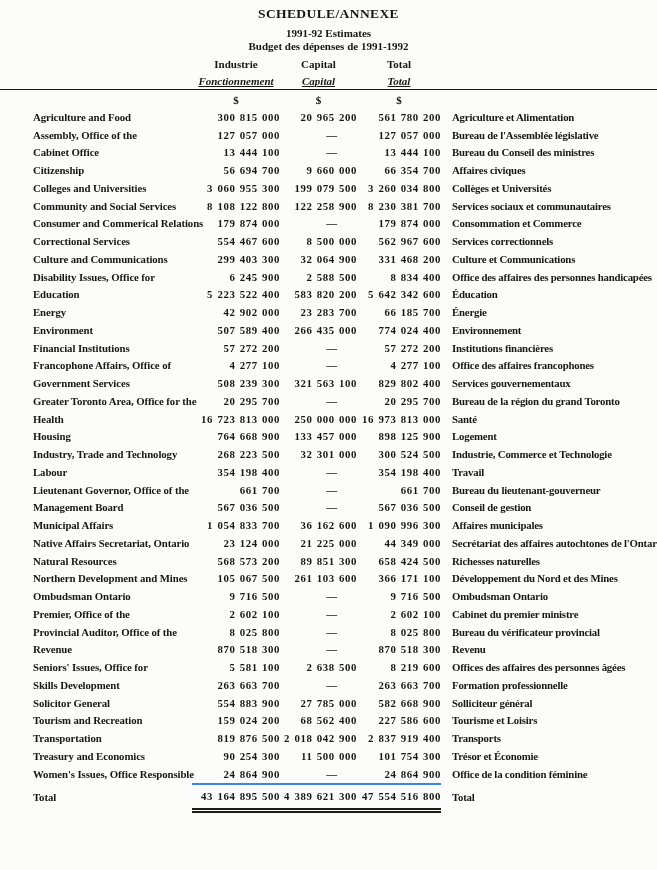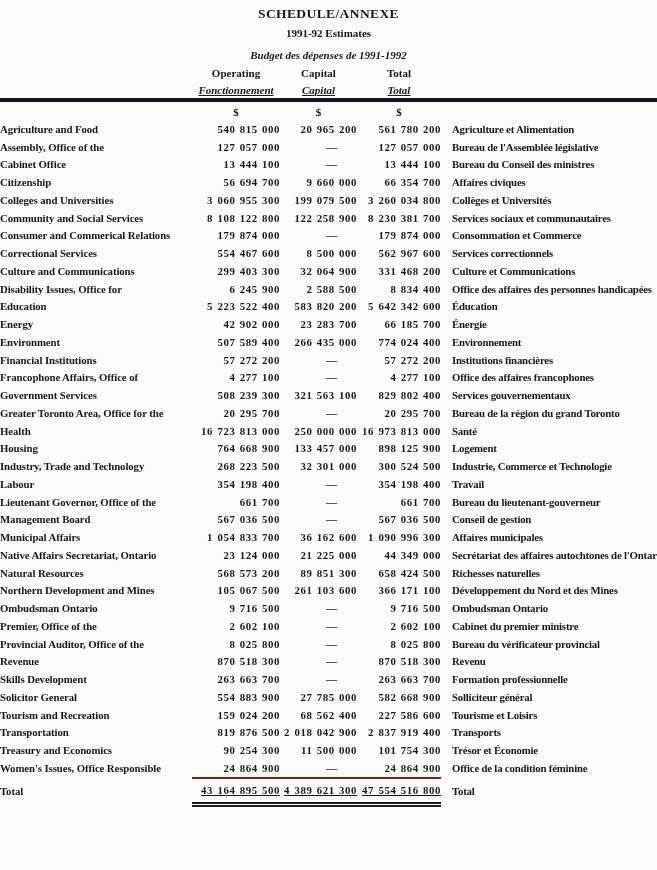--- a/index.html
+++ b/index.html
@@ -15,21 +15,21 @@
 
   .doc-title {
     padding-top: 6px;
     text-align: center;
     font-size: 13.5px;
     letter-spacing: 0.4px;
     line-height: 15px;
   }
   .subtitle { text-align: center; font-size: 11px; line-height: 12px; }
   .sub-en { margin-top: 6px; }
-  .sub-fr { margin-top: 10px; font-style: italic; }
+  .sub-fr { margin-top: 1px; }
 
   table.sched {
     border-collapse: collapse;
     table-layout: fixed;
     width: 657px;
     margin-top: 0;
   }
   td { padding: 0; white-space: nowrap; overflow: visible; }
 
   
@@ -38,40 +38,39 @@
   col.c-cap { width: 77px; }
   col.c-tot { width: 84px; }
   col.c-fr  { width: 216px; }
 
   thead td { text-align: center; vertical-align: bottom; font-size: 11px; }
   tr.h1 td { height: 18px; }
   tr.h2 td {
     height: 17px;
     font-style: italic;
     padding-bottom: 2px;
-    border-bottom: 4px solid #0f172a;
+    border-bottom: 1px solid #0f172a;
   }
   tr.h2 td.ch { text-decoration: underline; }
   tr.h3 td { height: 16px; padding-bottom: 2px; }
 
   tbody td {
     height: 17.75px;
     font-size: 10.8px;
     vertical-align: middle;
   }
-  td.en { letter-spacing: -0.1px; }
+  td.en { padding-left: 33px; letter-spacing: -0.1px; }
   td.fr { padding-left: 11px; letter-spacing: -0.2px; }
   td.num { text-align: right; letter-spacing: 0.6px; word-spacing: 1px; }
   td.num.dash { letter-spacing: 0; padding-right: 20px; }
 
   tfoot td { height: 23px; font-size: 10.8px; vertical-align: middle; }
   tfoot td.tline {
-    border-top: 2px solid #7f1d1d;
+    border-top: 2px solid #3b82f6;
     border-bottom: 5px double #1b1b1b;
-    text-decoration: underline;
   }
 </style>
 </head>
 <body>
 
 <div class="page">
 
   <div class="doc-title">SCHEDULE/ANNEXE</div>
   <div class="subtitle sub-en">1991-92 Estimates</div>
   <div class="subtitle sub-fr">Budget des dépenses de 1991-1992</div>
@@ -80,21 +79,21 @@
     <colgroup>
       <col class="c-en">
         <col class="c-op">
         <col class="c-cap">
         <col class="c-tot">
         <col class="c-fr">
     </colgroup>
     <thead>
       <tr class="h1">
         <td></td>
-        <td class="ch">Operating</td>
+        <td class="ch">Industrie</td>
         <td class="ch">Capital</td>
         <td class="ch">Total</td>
         <td></td>
       </tr>
       <tr class="h2">
         <td></td>
         <td class="ch">Fonctionnement</td>
         <td class="ch">Capital</td>
         <td class="ch">Total</td>
         <td></td>
@@ -103,21 +102,21 @@
         <td></td>
         <td>$</td>
         <td>$</td>
         <td>$</td>
         <td></td>
       </tr>
     </thead>
     <tbody>
   <tr class="data-row">
     <td class="en">Agriculture and Food</td>
-    <td class="num">540 815 000</td>
+    <td class="num">300 815 000</td>
     <td class="num">20 965 200</td>
     <td class="num">561 780 200</td>
     <td class="fr">Agriculture et Alimentation</td>
   </tr>
 
   <tr class="data-row">
     <td class="en">Assembly, Office of the</td>
     <td class="num">127 057 000</td>
     <td class="num dash">—</td>
     <td class="num">127 057 000</td>
@@ -352,20 +351,27 @@
   </tr>
 
   <tr class="data-row">
     <td class="en">Revenue</td>
     <td class="num">870 518 300</td>
     <td class="num dash">—</td>
     <td class="num">870 518 300</td>
     <td class="fr">Revenu</td>
   </tr>
 
+  <tr class="data-row">
+    <td class="en">Seniors' Issues, Office for</td>
+    <td class="num">5 581 100</td>
+    <td class="num">2 638 500</td>
+    <td class="num">8 219 600</td>
+    <td class="fr">Offices des affaires des personnes âgées</td>
+  </tr>
 
   <tr class="data-row">
     <td class="en">Skills Development</td>
     <td class="num">263 663 700</td>
     <td class="num dash">—</td>
     <td class="num">263 663 700</td>
     <td class="fr">Formation professionnelle</td>
   </tr>
 
   <tr class="data-row">

